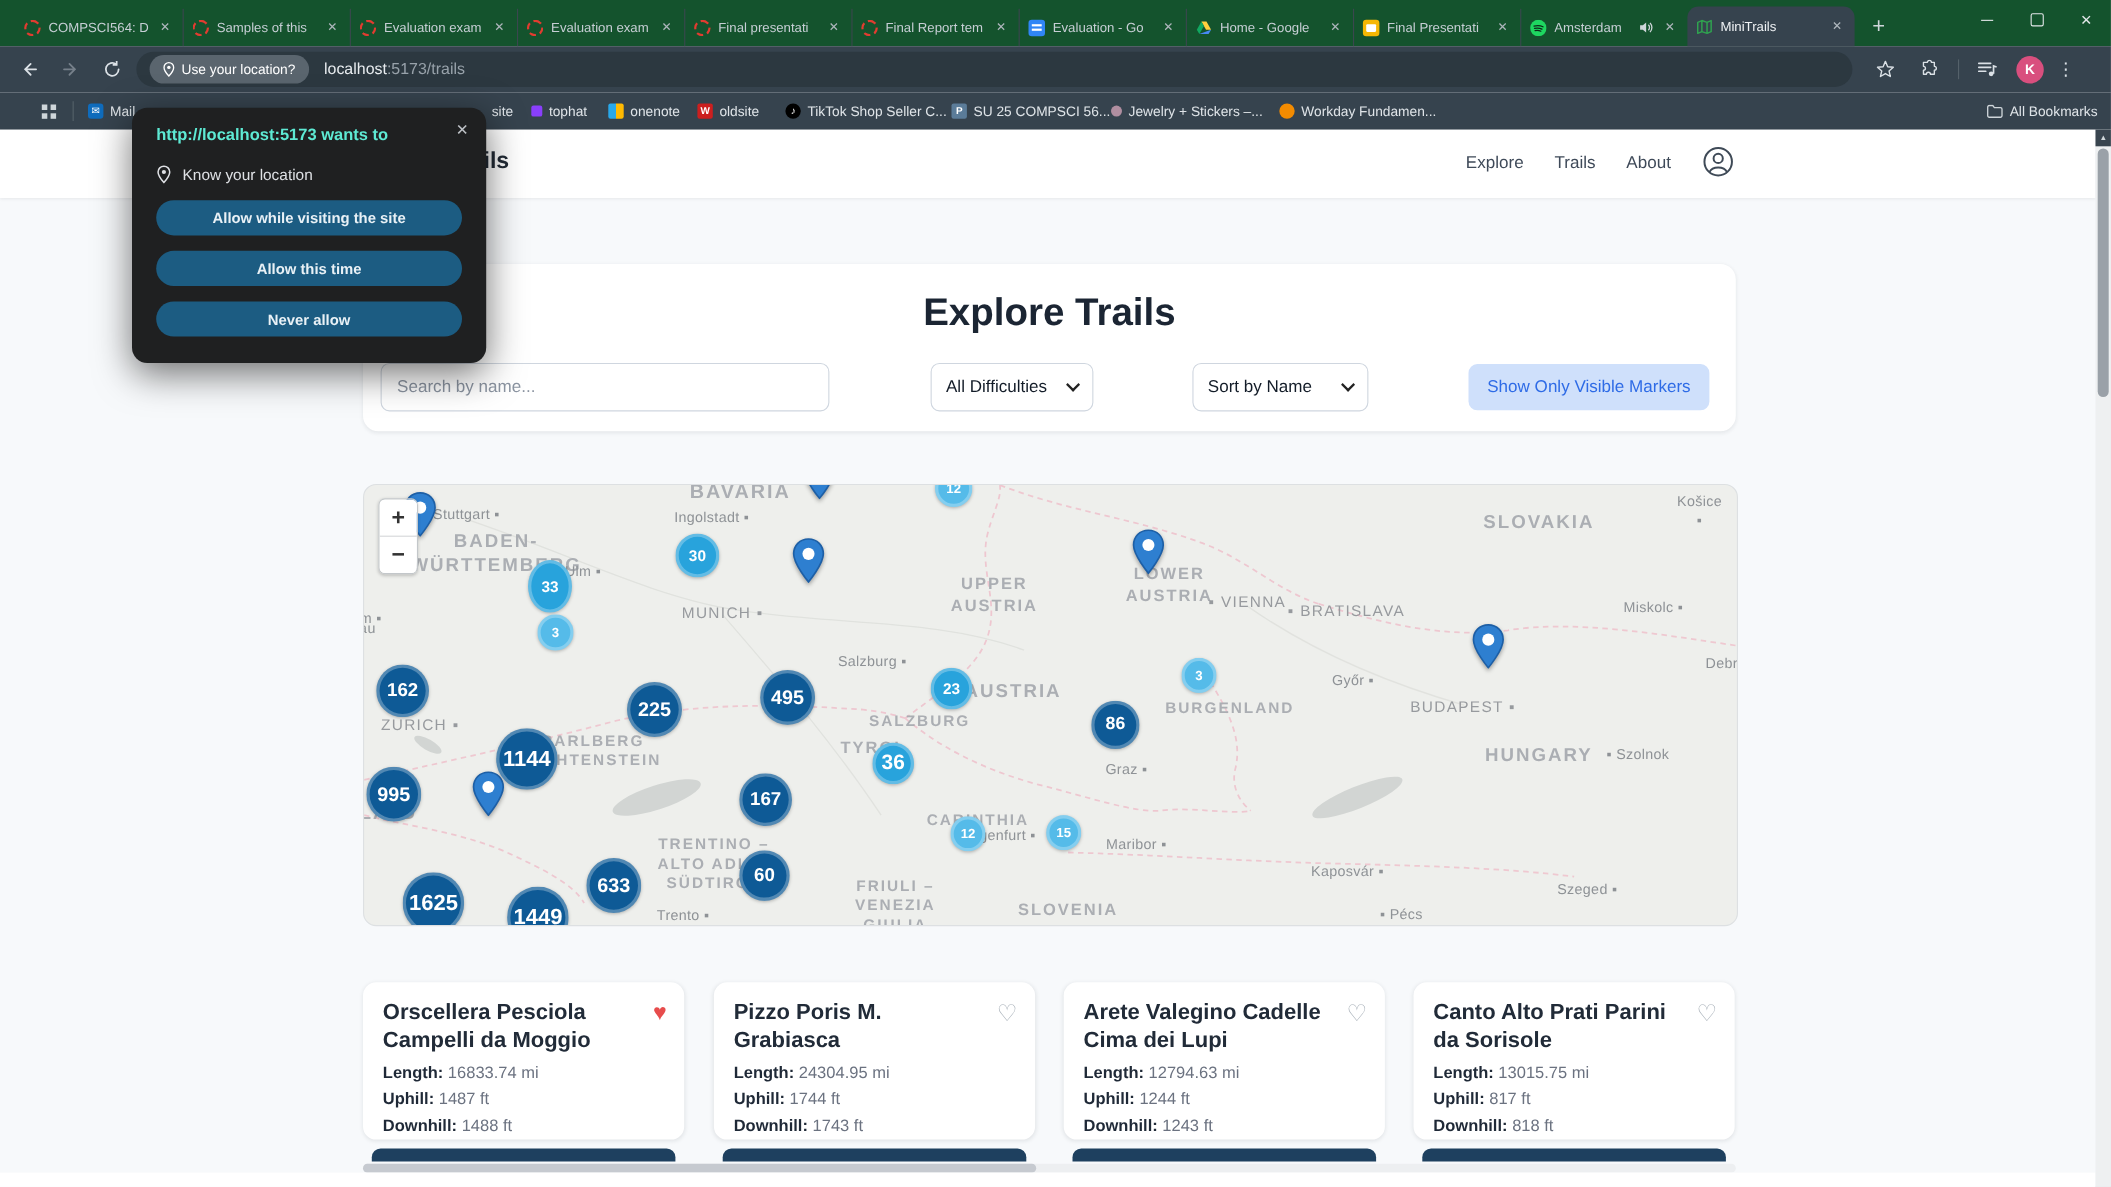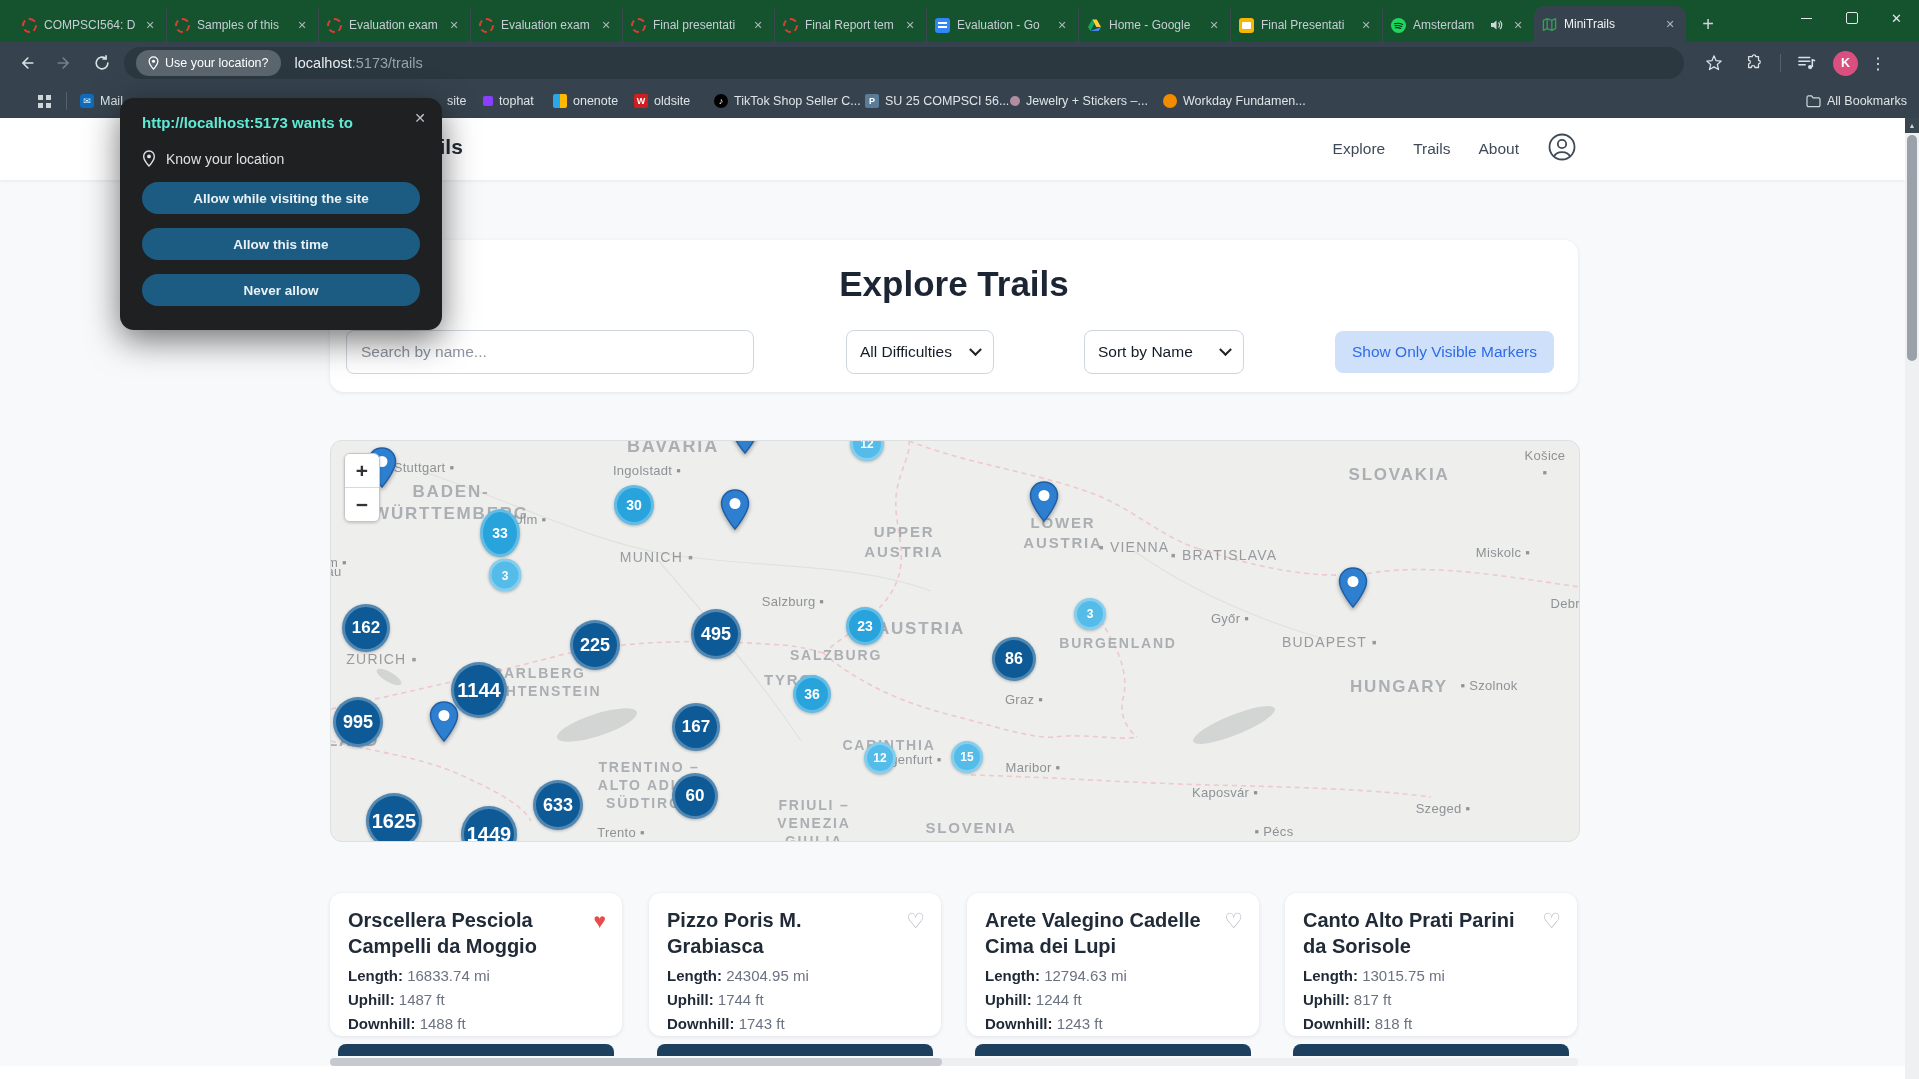--- a/index.html
+++ b/index.html
@@ -440,21 +440,21 @@
       <div class="cluster tone-light" style="left: 536px; top: 3px; width: 34px; height: 34px; font-size: 12px;">12</div>
           <div class="cluster tone-mid" style="left: 303px; top: 64px; width: 40px; height: 40px; font-size: 14px;">30</div>
           <div class="cluster tone-mid" style="left: 125px; top: 92px; width: 40px; height: 48px; font-size: 14px; margin-left: 44px;">33</div>
           <div class="cluster tone-light" style="left: 174px; top: 134px; width: 33px; height: 33px; font-size: 12px;">3</div>
           <div class="cluster tone-dark" style="left: 35px; top: 187px; width: 48px; height: 48px; font-size: 17px;">162</div>
           <div class="cluster tone-dark" style="left: 264px; top: 204px; width: 50px; height: 50px; font-size: 18px;">225</div>
           <div class="cluster tone-dark" style="left: 385px; top: 193px; width: 50px; height: 50px; font-size: 18px;">495</div>
           <div class="cluster tone-mid" style="left: 534px; top: 185px; width: 38px; height: 38px; font-size: 14px;">23</div>
           <div class="cluster tone-light" style="left: 759px; top: 173px; width: 32px; height: 32px; font-size: 12px;">3</div>
           <div class="cluster tone-dark" style="left: 683px; top: 218px; width: 44px; height: 44px; font-size: 16px;">86</div>
-          <div class="cluster tone-mid" style="left: 481px; top: 253px; width: 38px; height: 38px; font-size: 14px;">36</div>
+          <div class="cluster tone-mid" style="left: 481px; top: 253px; width: 38px; height: 38px; font-size: 19px;">36</div>
           <div class="cluster tone-dark" style="left: 365px; top: 286px; width: 48px; height: 48px; font-size: 17px;">167</div>
           <div class="cluster tone-light" style="left: 549px; top: 317px; width: 32px; height: 32px; font-size: 12px;">12</div>
           <div class="cluster tone-light" style="left: 636px; top: 316px; width: 32px; height: 32px; font-size: 12px;">15</div>
           <div class="cluster tone-dark" style="left: 27px; top: 281px; width: 50px; height: 50px; font-size: 18px;">995</div>
           <div class="cluster tone-dark" style="left: 148px; top: 249px; width: 56px; height: 56px; font-size: 20px;">1144</div>
           <div class="cluster tone-dark" style="left: 63px; top: 380px; width: 56px; height: 56px; font-size: 20px;">1625</div>
           <div class="cluster tone-dark" style="left: 158px; top: 393px; width: 56px; height: 56px; font-size: 20px;">1449</div>
           <div class="cluster tone-dark" style="left: 227px; top: 364px; width: 50px; height: 50px; font-size: 18px;">633</div>
           <div class="cluster tone-dark" style="left: 364px; top: 355px; width: 46px; height: 46px; font-size: 17px;">60</div>
         </div>

